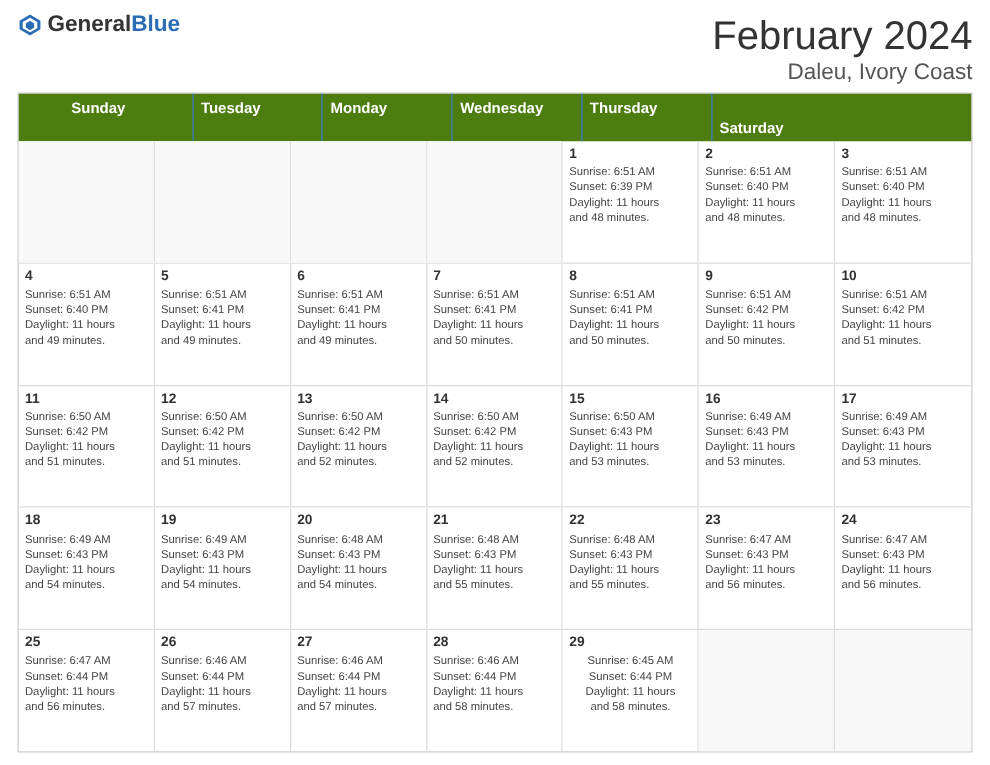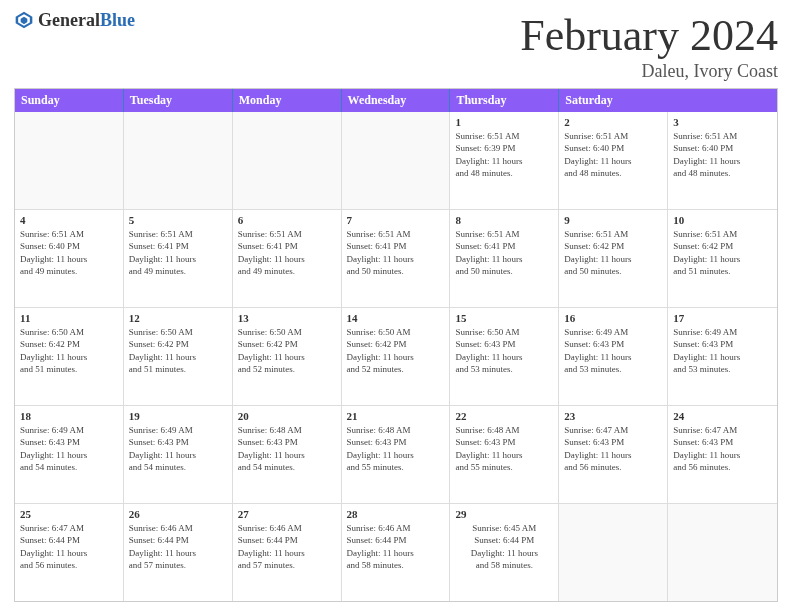--- a/index.html
+++ b/index.html
@@ -9,21 +9,20 @@
       font-family: Arial, sans-serif;
       background: #fff;
       overflow: hidden;
     }
     .page {
       width: 792px;
       height: 612px;
       padding: 10px 14px;
       display: flex;
       flex-direction: column;
-      font-family: Liberation Serif, serif;
     }
     .header {
       display: flex;
       justify-content: space-between;
       align-items: flex-start;
       margin-bottom: 6px;
     }
     .logo {
       display: flex;
       align-items: center;
@@ -37,48 +36,49 @@
     .logo-general { color: #333; }
     .logo-blue { color: #2a6db5; }
     .logo-icon {
       width: 20px;
       height: 20px;
     }
     .title-block {
       text-align: right;
     }
     .month-year {
-      font-size: 44px;
+      font-size: 32px;
       font-weight: normal;
       color: #333;
     }
     .location {
       font-size: 18px;
       color: #555;
     }
     .calendar {
       flex: 1;
       display: flex;
       flex-direction: column;
       border: 1px solid #ccc;
     }
     .cal-header {
       display: grid;
       grid-template-columns: repeat(7, 1fr);
-      background: #8b5cf6;
+      background: #4d7c0f;
+      padding-left: 36px;
     }
     .cal-header-cell {
       color: #fff;
       font-size: 12px;
       font-weight: bold;
       padding: 4px 6px;
       text-align: left;
       border-right: 1px solid #3a7dc5;
     }
-    .cal-header-cell:last-child { border-right: none; }
+    .cal-header-cell:last-child { border-right: none; margin-top: 16px; }
     .cal-body {
       flex: 1;
       display: flex;
       flex-direction: column;
     }
     .cal-row {
       display: grid;
       grid-template-columns: repeat(7, 1fr);
       flex: 1;
       border-bottom: 1px solid #ddd;

